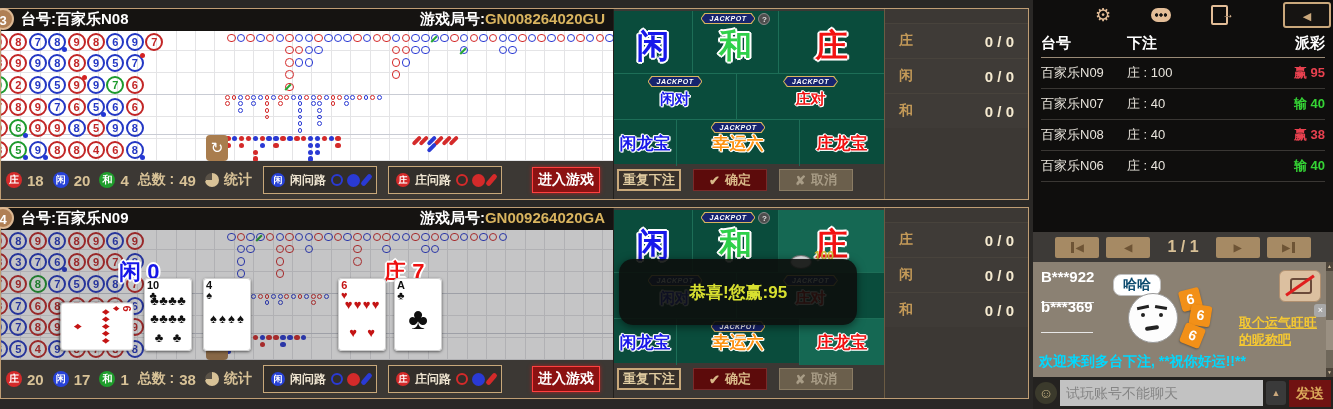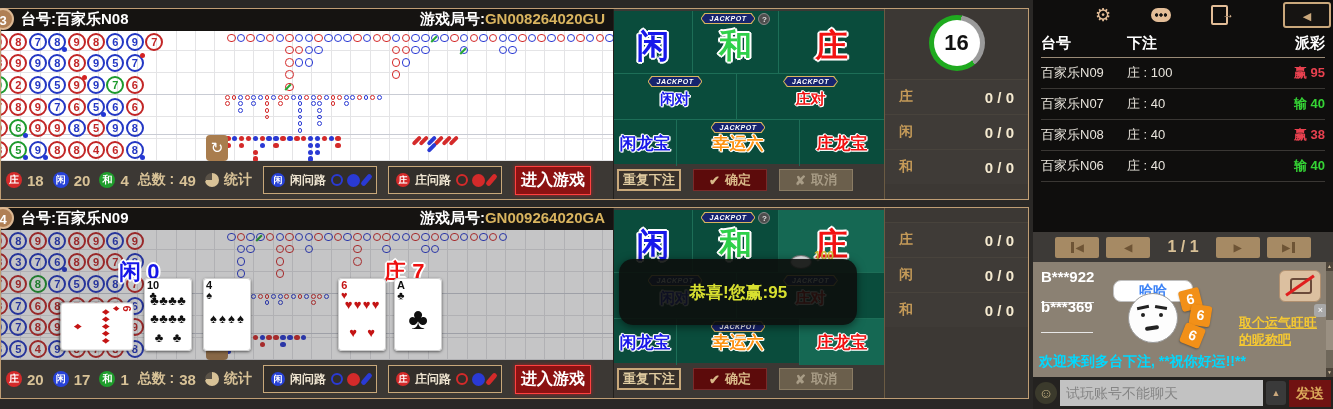--- a/index.html
+++ b/index.html
@@ -64,22 +64,22 @@
     gap:5px;padding:0 7px;margin-left:6px;}
   .ask-box .mini-badge{width:14px;height:14px;font-size:9px;line-height:14px;}
   .ask-label{color:#f0e6d2;font-weight:bold;font-size:12px;}
   .aik{display:inline-block;flex:none;}
   .aik.hollow-blue{width:12px;height:12px;border-radius:50%;border:2.5px solid #2a3ad4;box-sizing:border-box;}
   .aik.hollow-red{width:12px;height:12px;border-radius:50%;border:2.5px solid #d42a2a;box-sizing:border-box;}
   .aik.solid-blue{width:13px;height:13px;border-radius:50%;background:#2a3ad4;}
   .aik.solid-red{width:13px;height:13px;border-radius:50%;background:#d42a2a;}
   .aik.slash-blue{width:5px;height:14px;border-radius:3px;background:#2a3ad4;transform:rotate(40deg);}
   .aik.slash-red{width:5px;height:14px;border-radius:3px;background:#d42a2a;transform:rotate(40deg);}
-  .enter-btn{margin-left:auto;margin-right:17px;background:#8c1212;border:1px solid #ff4040;
-    color:#fff;font-weight:bold;font-size:16px;padding:3px 5px;box-shadow:0 0 4px #a22;}
+  .enter-btn{margin-left:auto;margin-right:8px;background:#8c1212;border:1px solid #ff4040;
+    color:#fff;font-weight:bold;font-size:14px;padding:3px 5px;box-shadow:0 0 4px #a22;}
   
   .bet-zone{width:270px;position:relative;background:#3c3834;border-left:1px solid #23201d;flex:none;}
   .bz-felt{position:absolute;left:0;top:2px;width:270px;height:153px;background:#0a4c3c;}
   .bz-r1{height:62px;display:flex;}
   .bz-r2{height:45px;display:flex;border-top:1px solid #1d6e57;}
   .bz-r3{height:46px;display:flex;border-top:1px solid #1d6e57;}
   .bz-cell{display:flex;flex-direction:column;align-items:center;position:relative;}
   .bz-cell.hl{background:#156853;}
   .bz-r1 .bz-cell+.bz-cell,.bz-r2 .bz-cell+.bz-cell,.bz-r3 .bz-cell+.bz-cell{border-left:1px solid #1d6e57;}
   .jslot{height:13px;margin-top:1px;display:flex;align-items:center;gap:3px;}
@@ -148,22 +148,22 @@
   .pager{position:absolute;left:0;top:232px;width:300px;height:30px;background:#3d3a37;
     display:flex;align-items:center;justify-content:center;gap:7px;}
   .pg-btn{width:44px;height:21px;background:#a68a64;border-radius:2px;display:flex;align-items:center;
     justify-content:center;gap:2px;color:#6e5435;font-size:10px;font-weight:bold;}
   .pg-bar{width:3px;height:11px;background:#6e5435;}
   .pg-label{color:#d8c096;font-weight:bold;font-size:16px;margin:0 10px;}
   .chat{position:absolute;left:0;top:262px;width:300px;height:115px;background:#8b8173;overflow:hidden;}
   .chat-user{position:absolute;color:#fff;font-weight:bold;font-size:15px;
     border-bottom:1px solid #e8e8e8;padding-bottom:17px;}
   .u1{left:8px;top:6px}.u2{left:8px;top:36px}
-  .chat-bubble{position:absolute;left:80px;top:18px;background:#fff;border:1px solid #c0c0c0;
-    border-radius:8px;padding:1px 25px;color:#3b82f6;font-weight:bold;font-size:14px;}
+  .chat-bubble{position:absolute;left:80px;top:12px;background:#fff;border:1px solid #c0c0c0;
+    border-radius:8px;padding:1px 9px;color:#0c4a6e;font-weight:bold;font-size:14px;}
   .sticker{position:absolute;left:95px;top:27px;width:90px;height:66px;}
   .stk-face{position:absolute;left:0;top:4px;width:48px;height:48px;border-radius:50%;background:#fdfdfd;
     border:1px solid #9a9a9a;}
   .stk-face i{position:absolute;background:#222;}
   .stk-brow1{left:8px;top:12px;width:12px;height:3px;transform:rotate(-12deg);}
   .stk-brow2{left:26px;top:12px;width:12px;height:3px;transform:rotate(10deg);}
   .stk-eye1{left:12px;top:19px;width:4px;height:4px;border-radius:50%;}
   .stk-eye2{left:30px;top:19px;width:4px;height:4px;border-radius:50%;}
   .stk-mouth{left:16px;top:32px;width:14px;height:4px;border-radius:2px;transform:rotate(-8deg);}
   .stk-tile{position:absolute;width:21px;height:21px;background:#f29018;border-radius:3px;
@@ -502,23 +502,20 @@
           <span>确定</span>
         </div>
         <div class="bz-btn cancel">
           <span>✘</span>
           <span>取消</span>
         </div>
       </div>
     </div>
 
     <div class="side-stats">
-      <div class="timer count">
-        <div class="timer-in">16</div>
-      </div>
       <div class="odds">
         <div class="odds-row">
           <span class="odds-label">庄</span>
             <span class="odds-val">0 / 0</span>
         </div>
         <div class="odds-row">
           <span class="odds-label">闲</span>
             <span class="odds-val">0 / 0</span>
         </div>
         <div class="odds-row">

